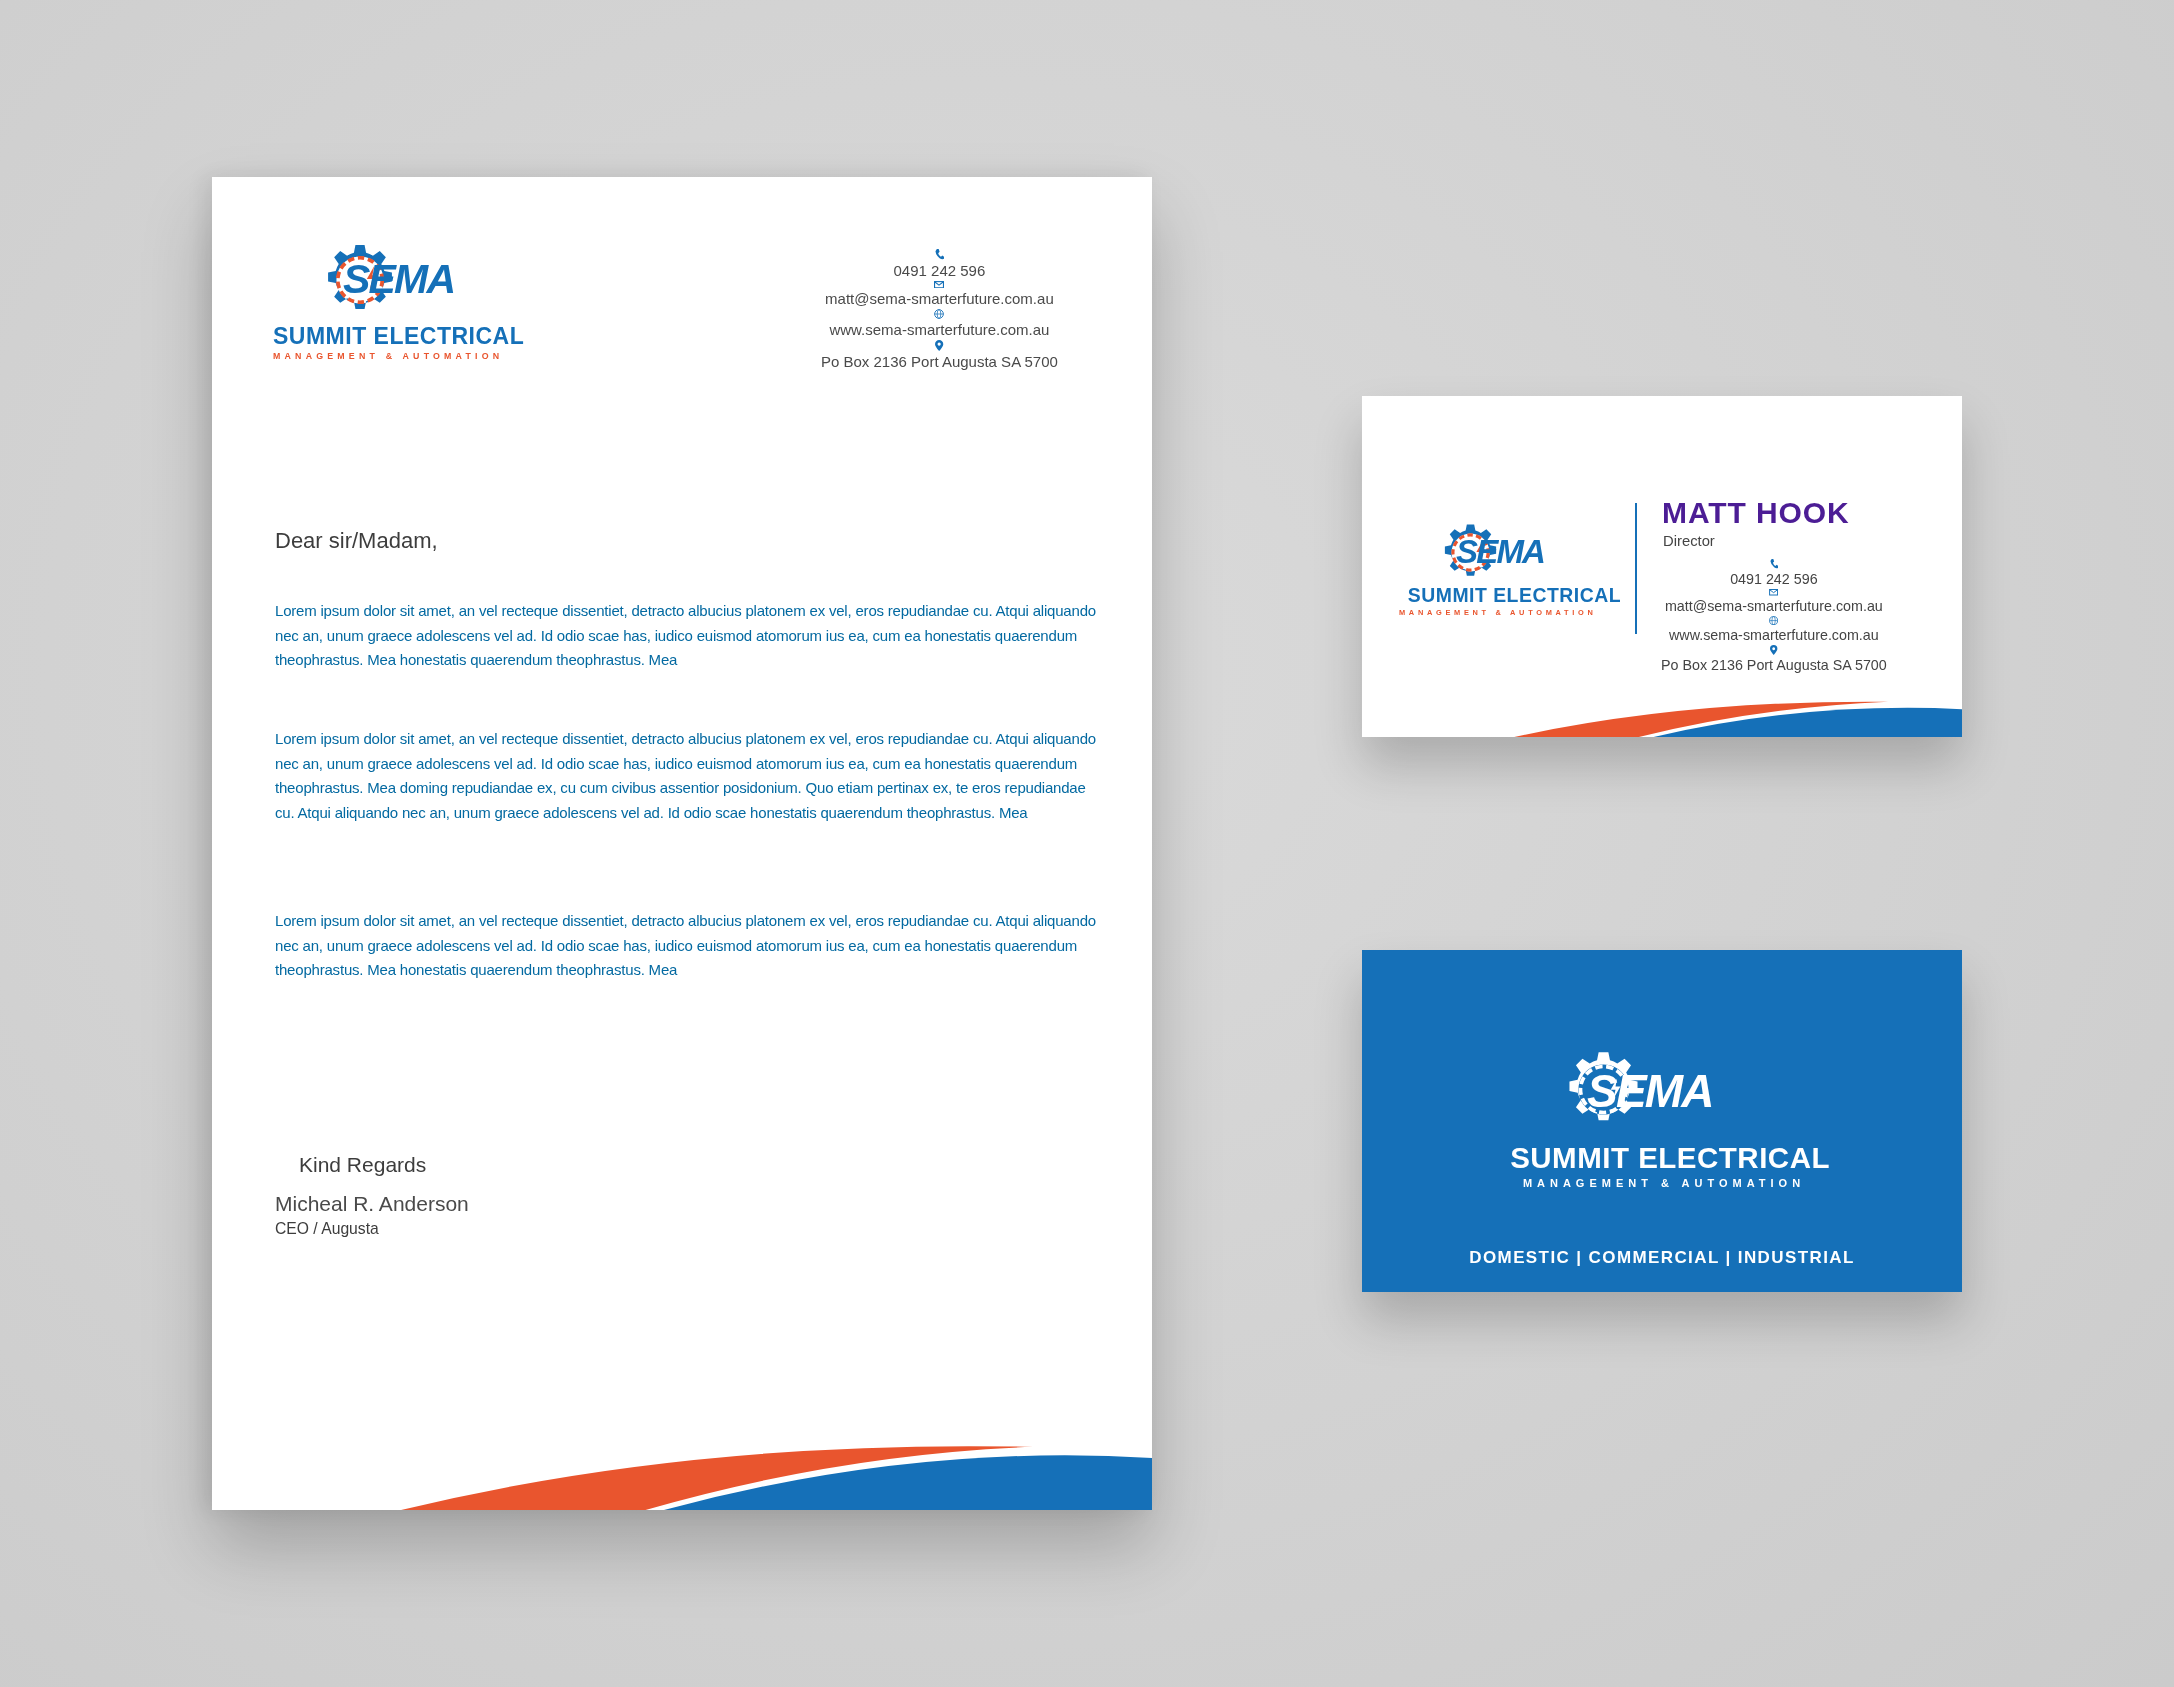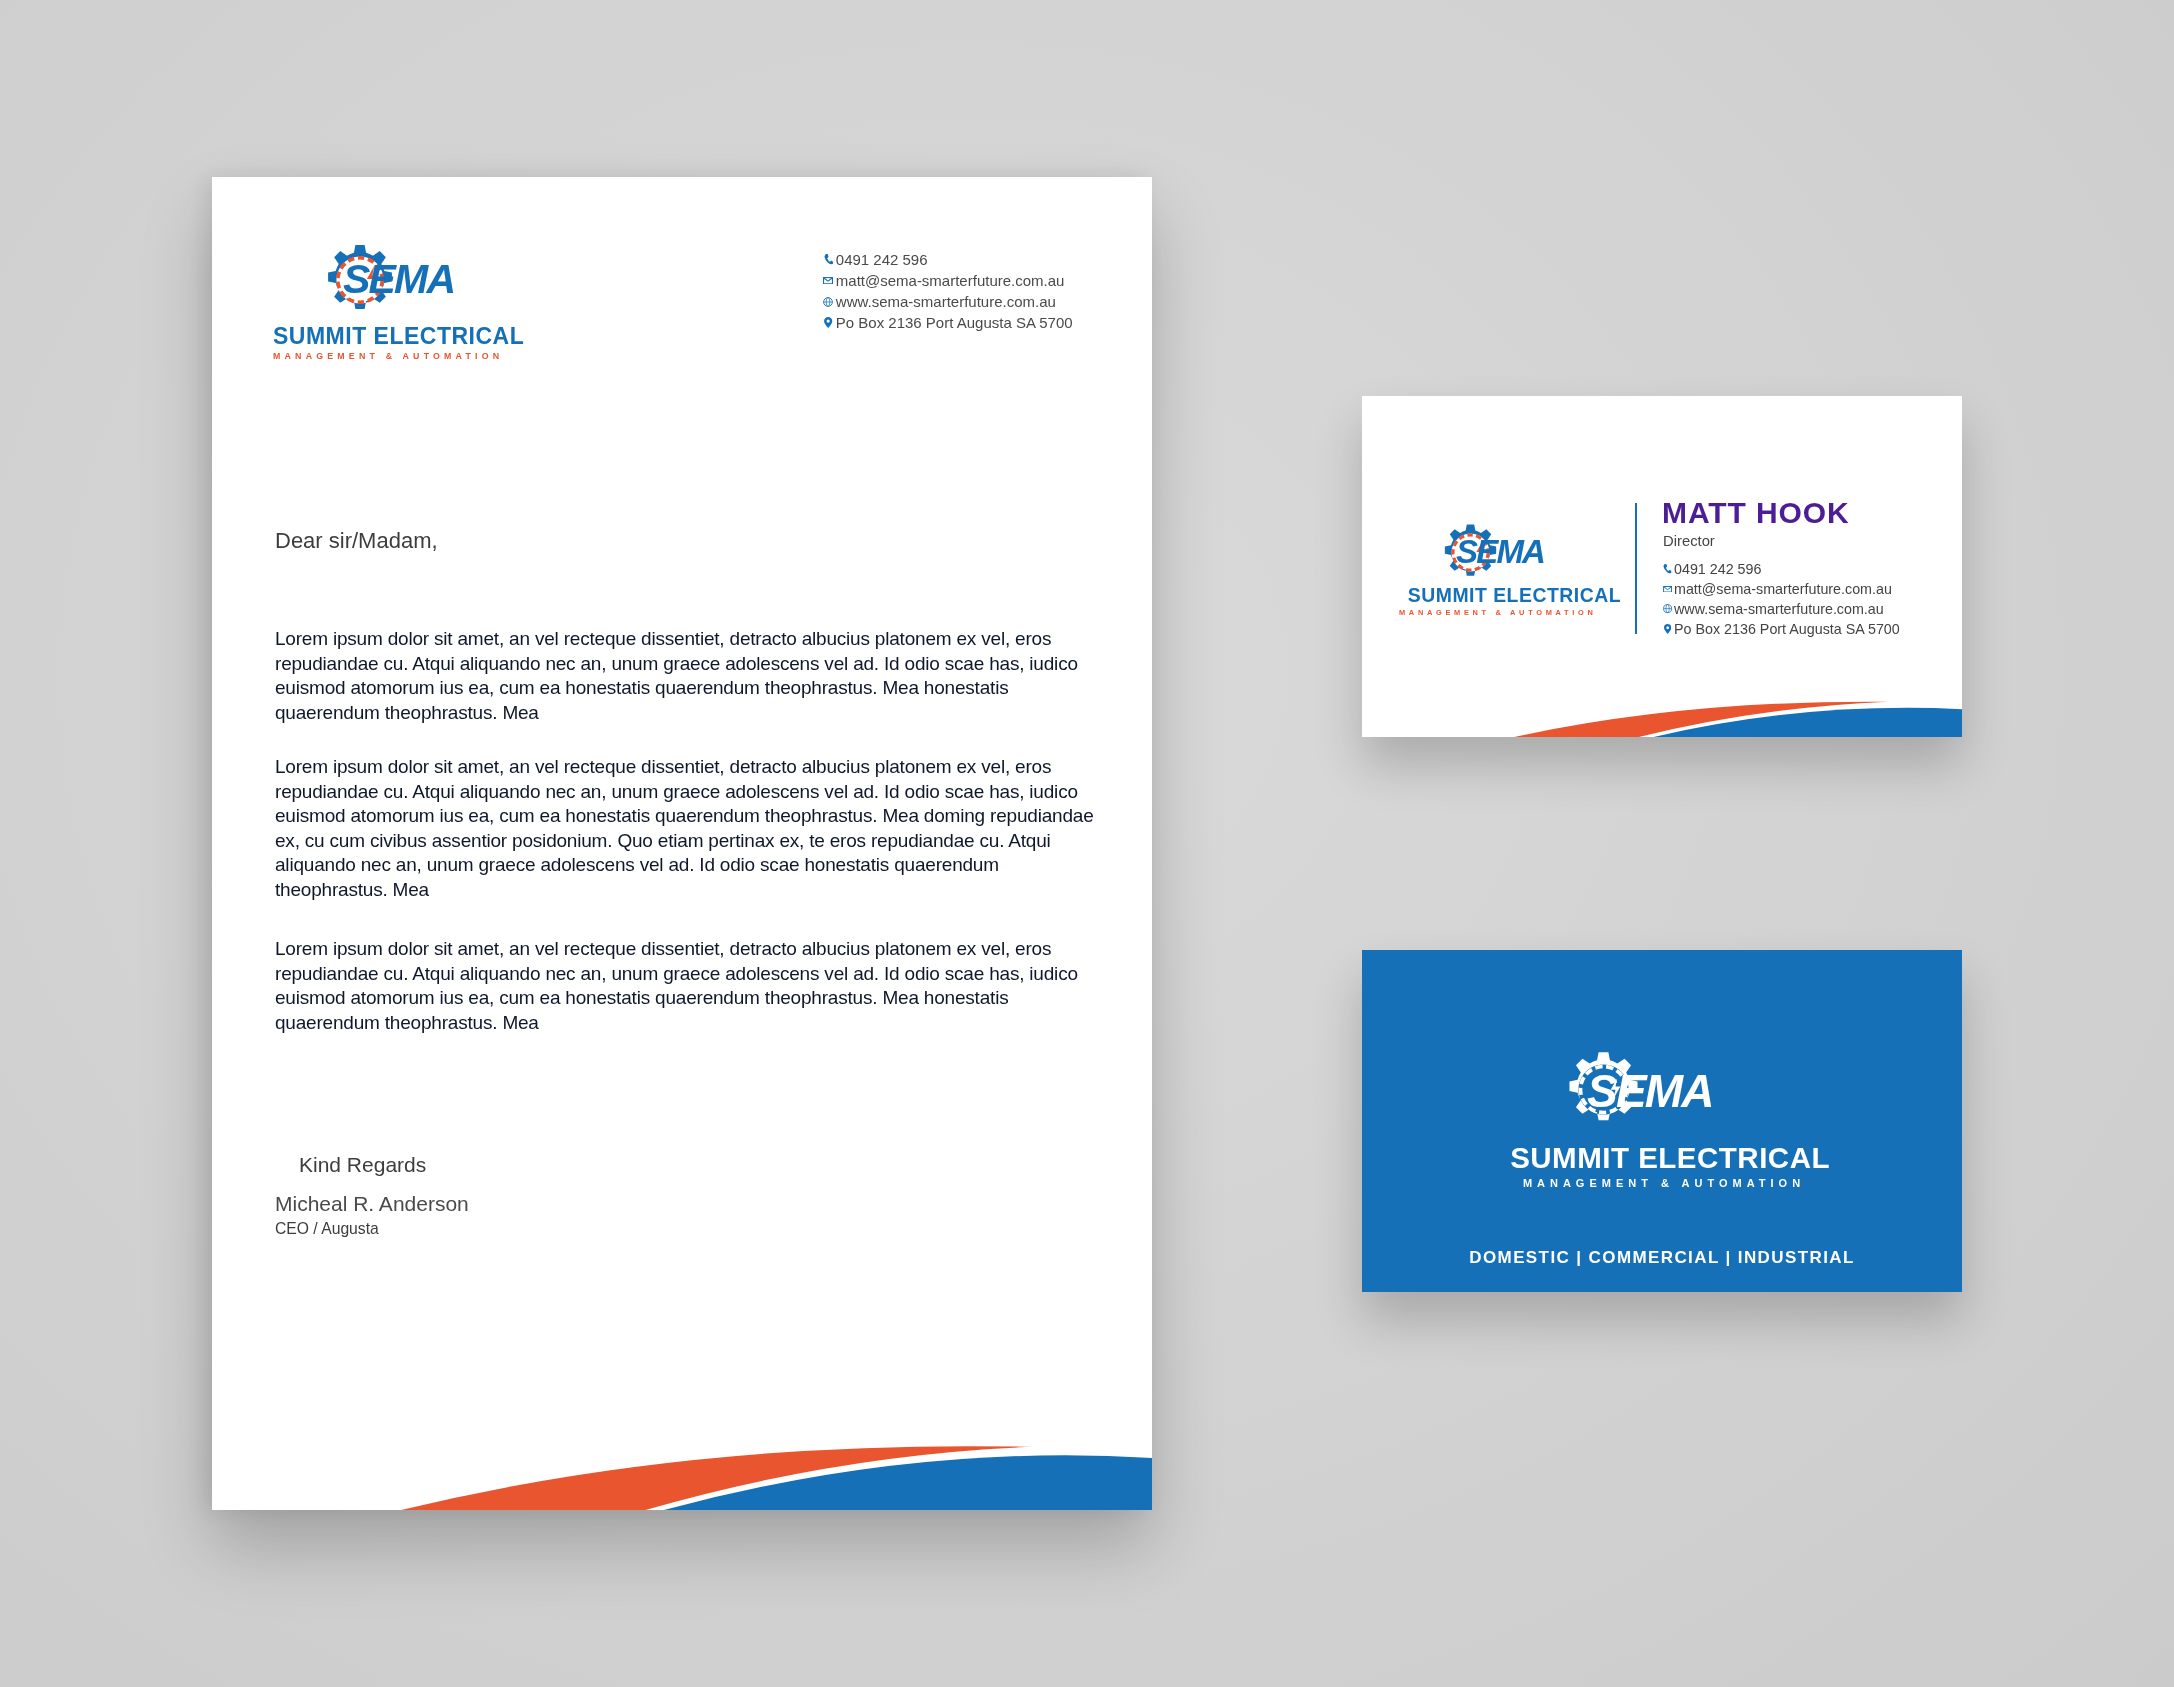--- a/index.html
+++ b/index.html
@@ -28,27 +28,27 @@
   .logo .mark { position: relative; display: block; text-align: center; }
   .logo .name {
     display: block; font-weight: bold; white-space: nowrap; letter-spacing: 0.5px; text-align: right;
   }
   .logo .tag {
     display: block; font-weight: bold; white-space: nowrap;
   }
 
   
   .contact { position: absolute; color: #4a4a4a; }
-  .contact-row { display: flex; align-items: center; white-space: nowrap; }
+  .contact-row { display: flex; align-items: center; white-space: nowrap; flex-direction: column; }
   .contact-row .ic { display: inline-flex; align-items: center; justify-content: center; }
   .contact-row svg { display: block; }
 
   .letter-text { position: absolute; left: 63px; color: #555; }
   .greet { top: 351px; font-size: 22px; color: #3d3d3d; }
-  .para { font-size: 19px; line-height: 24.5px; width: 831px; letter-spacing: -0.2px; color: #0f172a; margin-top: 28px; }
+  .para { font-size: 15px; line-height: 24.5px; width: 831px; letter-spacing: -0.2px; color: #0369a1; }
   .sign-regards { top: 976px; font-size: 21px; color: #3d3d3d; margin-left: 24px; }
   .sign-name { top: 1015px; font-size: 21px; color: #4a4a4a; }
   .sign-role { top: 1043px; font-size: 15.7px; color: #3d3d3d; }
 
   
   .divider { position: absolute; left: 273px; top: 107px; width: 1.8px; height: 131px; background: #1570b8; }
   .person-name { position: absolute; left: 300px; top: 100px; font-size: 30px; font-weight: bold; color: #4c1d95; letter-spacing: 0.9px; }
   .person-role { position: absolute; left: 301px; top: 137px; font-size: 14.8px; color: #444; }
 
   .tagline {

